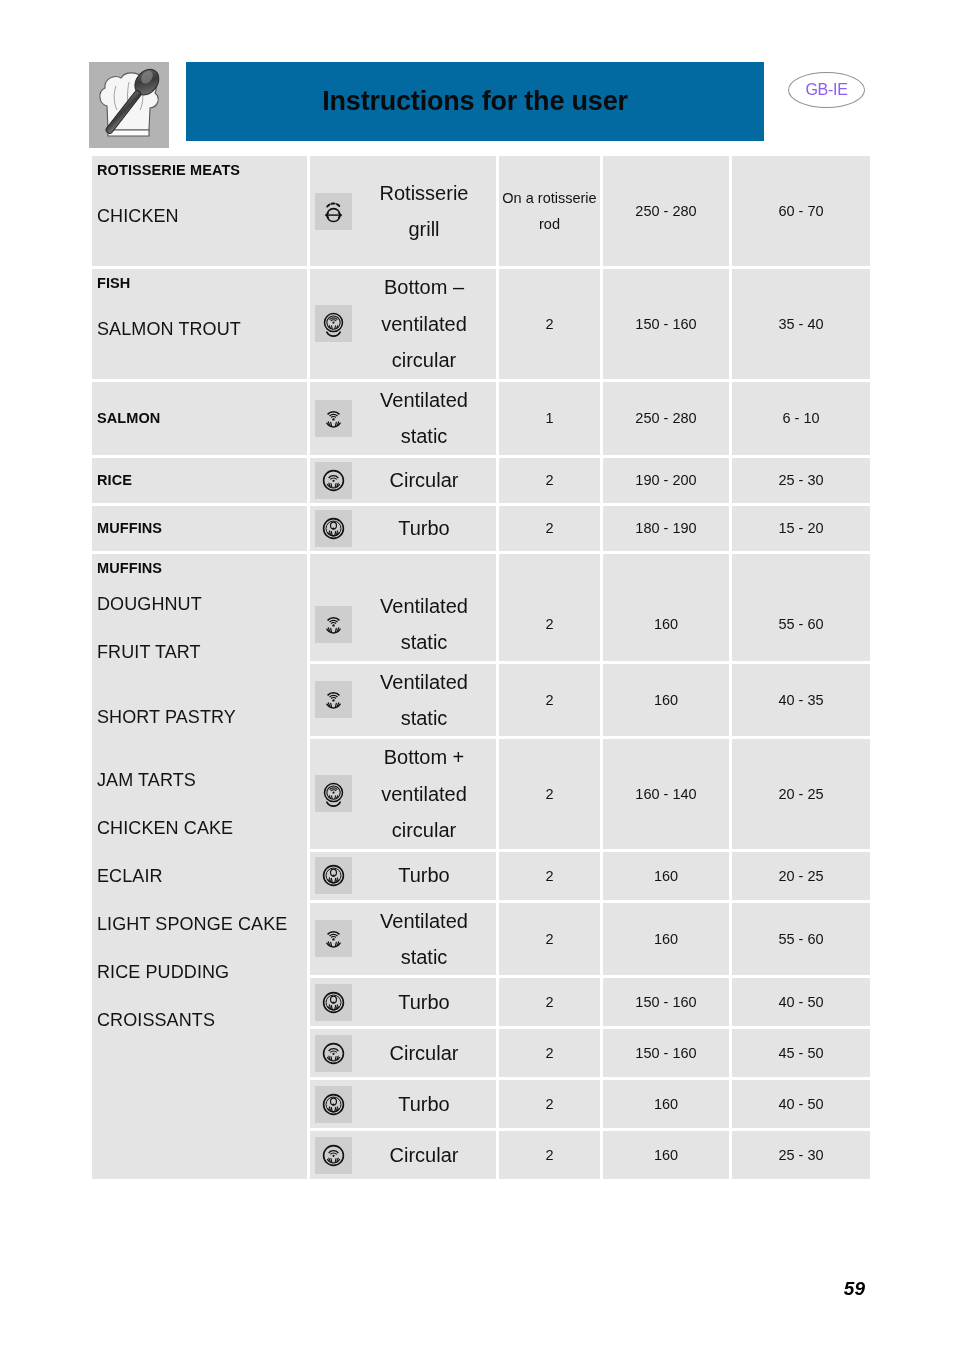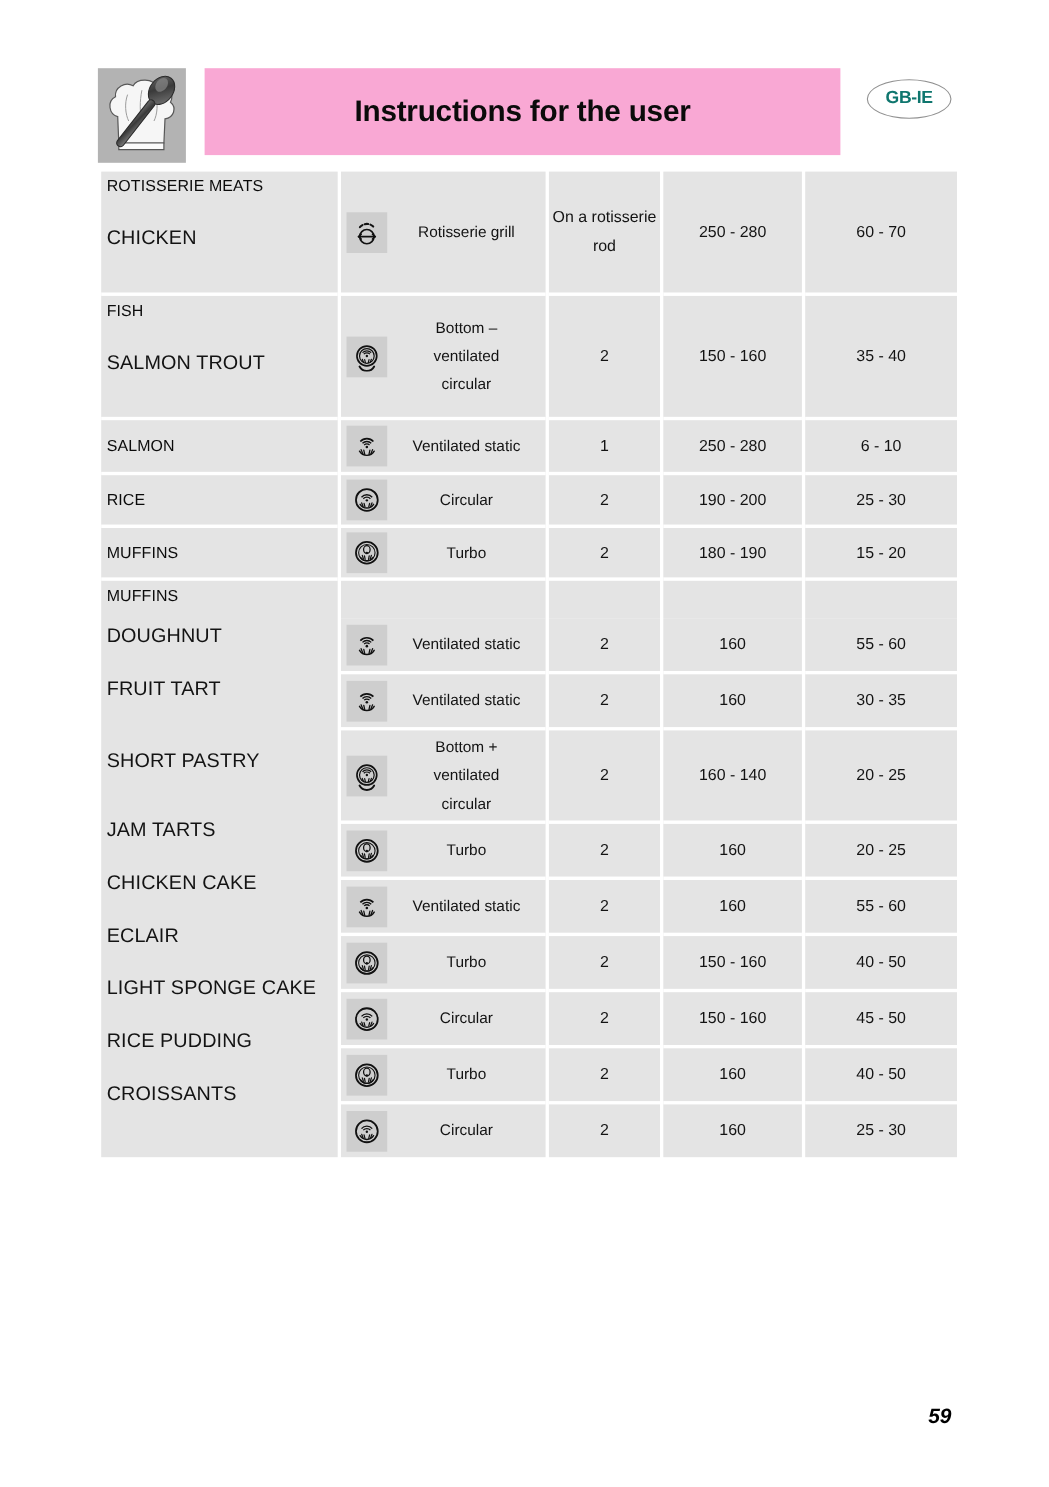--- a/index.html
+++ b/index.html
@@ -32,21 +32,21 @@
     background: #b3b3b3;
     overflow: hidden;
   }
   .logo-svg { display: block; }
   .title-bar {
     position: absolute;
     left: 97px;
     top: 0;
     width: 578px;
     height: 79px;
-    background: #f9a8d4;
+    background: #0369a1;
     display: flex;
     align-items: center;
     justify-content: center;
   }
   .title-bar .title-text {
     font-size: 27px;
     font-weight: bold;
     color: #0b0b0b;
     letter-spacing: -0.2px;
     white-space: nowrap;
@@ -59,22 +59,22 @@
     height: 36px;
     border: 1.6px solid #909090;
     border-radius: 50%;
     display: flex;
     align-items: center;
     justify-content: center;
     box-sizing: border-box;
   }
   .lang-badge .lang-text {
     font-size: 16px;
-    font-weight: bold;
-    color: #0f766e;
+    font-weight: normal;
+    color: #8b5cf6;
     letter-spacing: -0.3px;
   }
 
   
   .cook-table {
     position: absolute;
     left: 89px;
     top: 156px;
     width: 776px;
     border-collapse: separate;
@@ -99,21 +99,21 @@
   col.c-temp  { width: 126px; }
   col.c-time  { width: 138px; }
 
   
   td.food {
     text-align: left;
     padding: 0 0 0 5px;
     vertical-align: top;
   }
   .group-head {
-    font-weight: normal;
+    font-weight: bold;
     font-size: 14.5px;
     color: #0b0b0b;
     letter-spacing: 0.1px;
   }
   .food-name {
     font-size: 18px;
     color: #131313;
     letter-spacing: 0.1px;
     white-space: nowrap;
   }
@@ -133,21 +133,21 @@
     background: #cecece;
     margin-left: 5px;
     display: flex;
     align-items: center;
     justify-content: center;
   }
   .func-label {
     flex: 1 1 auto;
     text-align: center;
     padding: 0 20px;
-    font-size: 14px;
+    font-size: 20px;
     color: #131313;
     line-height: 1.82;
   }
 
   .cell-multiline { line-height: 1.82; }
 
   
   .page-number {
     position: absolute;
     left: 0;
@@ -382,21 +382,21 @@
               <circle cx="15" cy="16" r="1.3" fill="#111"></circle>
               <path d="M9.2 18.6 L10.8 22.6 M11.9 19.2 L12.8 23.2 M18.1 19.2 L17.2 23.2 M20.8 18.6 L19.2 22.6" stroke="#111" stroke-width="1.3" stroke-linecap="round"></path>
               <path d="M7.6 20.2 A8.6 8.6 0 0 0 22.4 20.2" fill="none" stroke="#111" stroke-width="1.5" stroke-linecap="round"></path>
             </svg>
           </span>
           <span class="func-label">Ventilated static</span>
         </div>
       </td>
       <td><span>2</span></td>
       <td><span>160</span></td>
-      <td><span>30 - 35</span></td>
+      <td><span>40 - 35</span></td>
     </tr>
 
     <tr>
       <td class="func" style="height:82px">
         <div class="func-inner">
           <span class="icon-chip">
             <svg width="27" height="27" viewBox="0 0 30 30" aria-hidden="true">
               <circle cx="15" cy="14" r="10" fill="none" stroke="#111" stroke-width="1.7"></circle>
               <circle cx="15" cy="14" r="7.4" fill="none" stroke="#111" stroke-width="1.2"></circle>
               <path d="M10.6 10.6 A6.2 6.2 0 0 1 19.4 10.6" fill="none" stroke="#111" stroke-width="1.3"></path>

